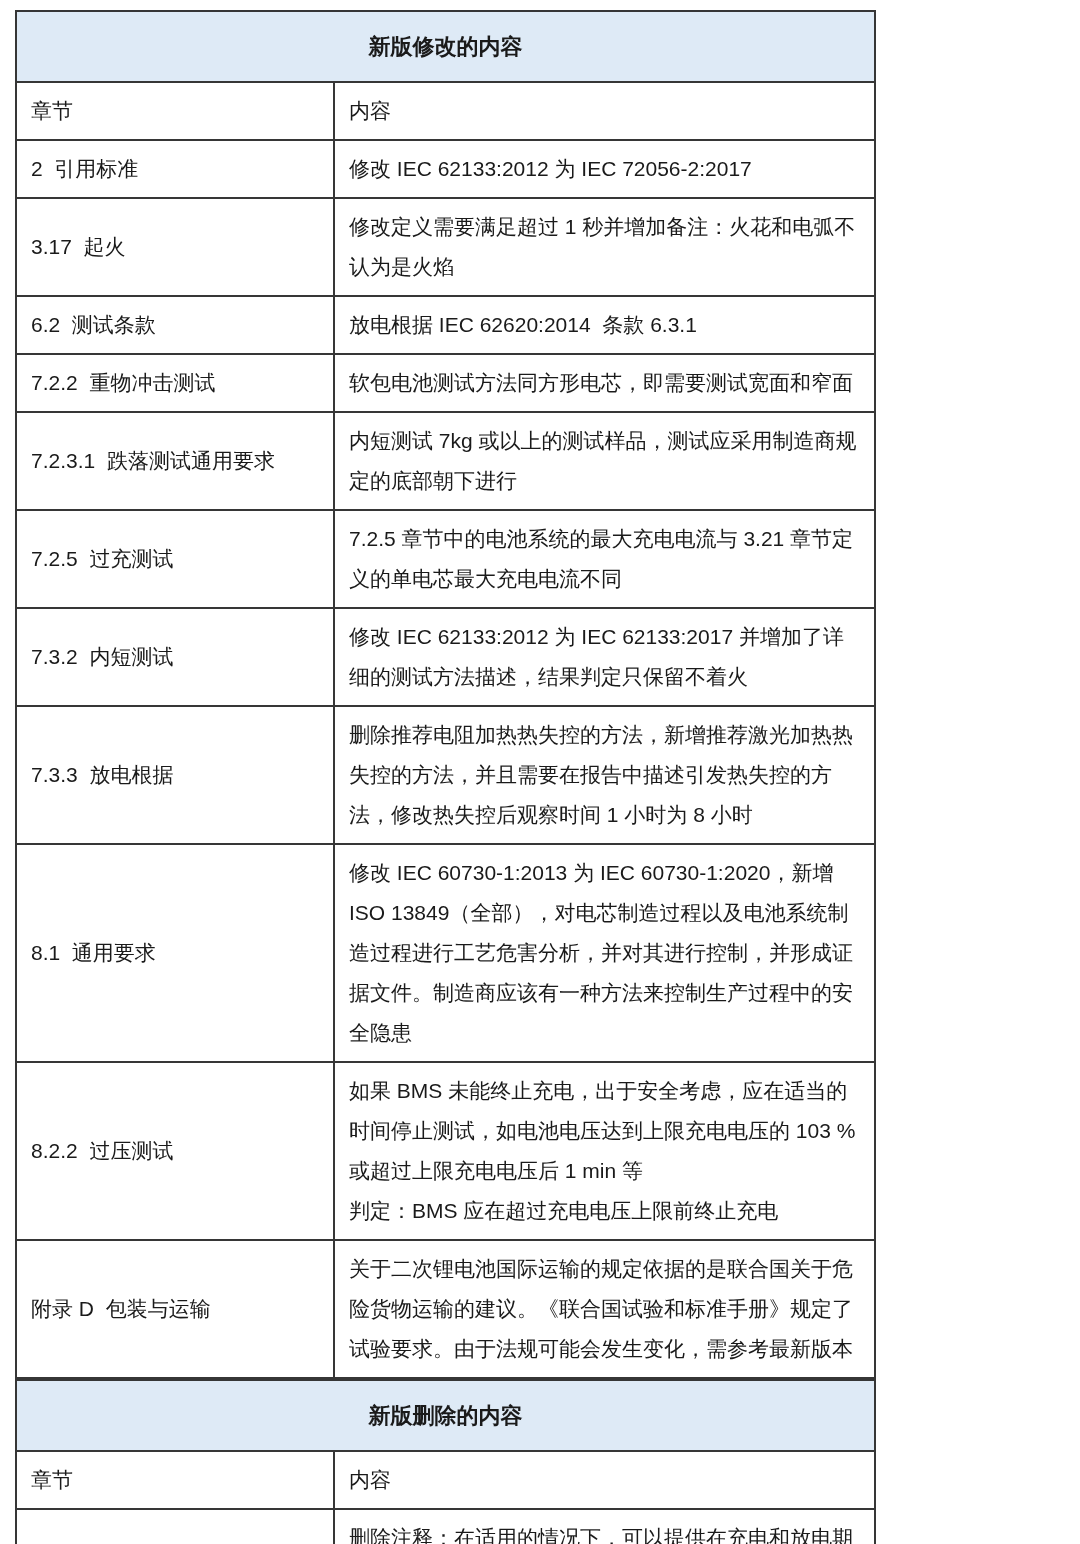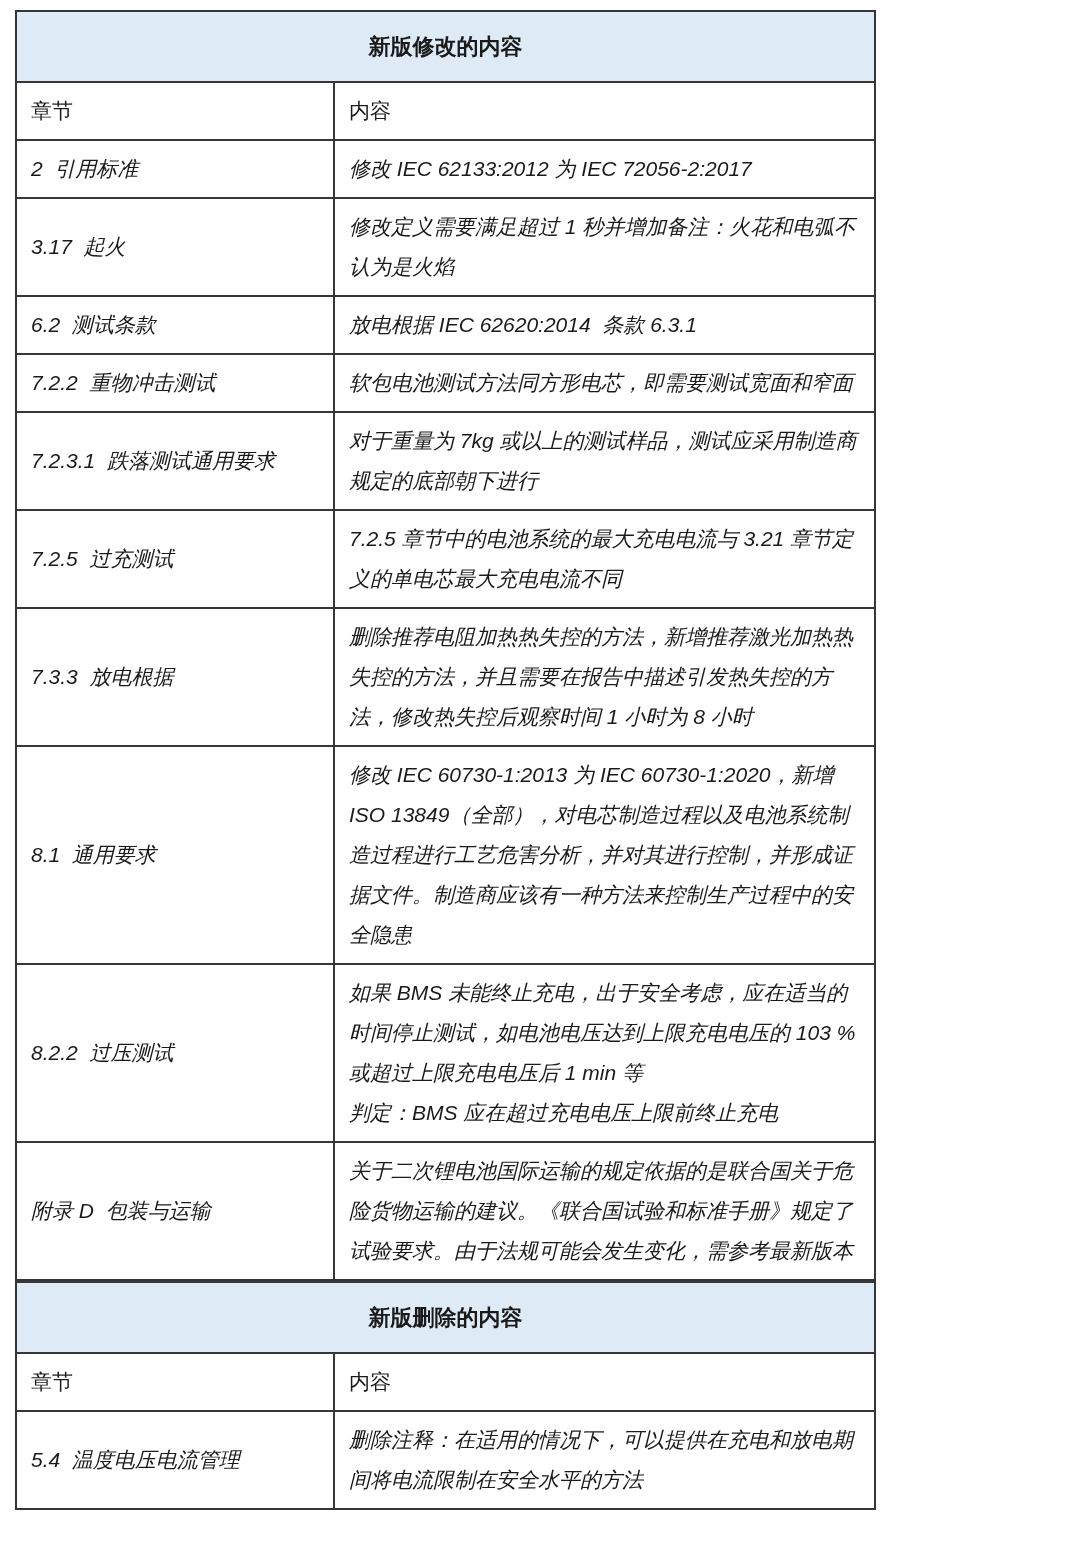--- a/index.html
+++ b/index.html
@@ -41,21 +41,20 @@
     font-size: 22px;
     height: 71px;
     padding: 14px;
   }
   .tbl th.col-head {
     font-weight: normal;
     height: 57px;
   }
   .tbl td {
     min-height: 57px;
-    font-style: italic;
   }
 </style>
 </head>
 <body>
 
 <div class="page">
 
   <table class="tbl">
     <colgroup>
         <col class="c1">
@@ -82,25 +81,29 @@
       <tr>
         <td>6.2  测试条款</td>
         <td>放电根据 IEC 62620:2014  条款 6.3.1</td>
       </tr>
       <tr>
         <td>7.2.2  重物冲击测试</td>
         <td>软包电池测试方法同方形电芯，即需要测试宽面和窄面</td>
       </tr>
       <tr>
         <td>7.2.3.1  跌落测试通用要求</td>
-        <td>对于重量为 7kg 或以上的测试样品，测试应采用制造商规定的底部朝下进行</td>
+        <td>内短测试 7kg 或以上的测试样品，测试应采用制造商规定的底部朝下进行</td>
       </tr>
       <tr>
         <td>7.2.5  过充测试</td>
         <td>7.2.5 章节中的电池系统的最大充电电流与 3.21 章节定义的单电芯最大充电电流不同</td>
+      </tr>
+      <tr>
+        <td>7.3.2  内短测试</td>
+        <td>修改 IEC 62133:2012 为 IEC 62133:2017 并增加了详细的测试方法描述，结果判定只保留不着火</td>
       </tr>
       <tr>
         <td>7.3.3  放电根据</td>
         <td>删除推荐电阻加热热失控的方法，新增推荐激光加热热失控的方法，并且需要在报告中描述引发热失控的方法，修改热失控后观察时间 1 小时为 8 小时</td>
       </tr>
       <tr>
         <td>8.1  通用要求</td>
         <td>修改 IEC 60730-1:2013 为 IEC 60730-1:2020，新增 ISO 13849（全部），对电芯制造过程以及电池系统制造过程进行工艺危害分析，并对其进行控制，并形成证据文件。制造商应该有一种方法来控制生产过程中的安全隐患</td>
       </tr>
       <tr>

